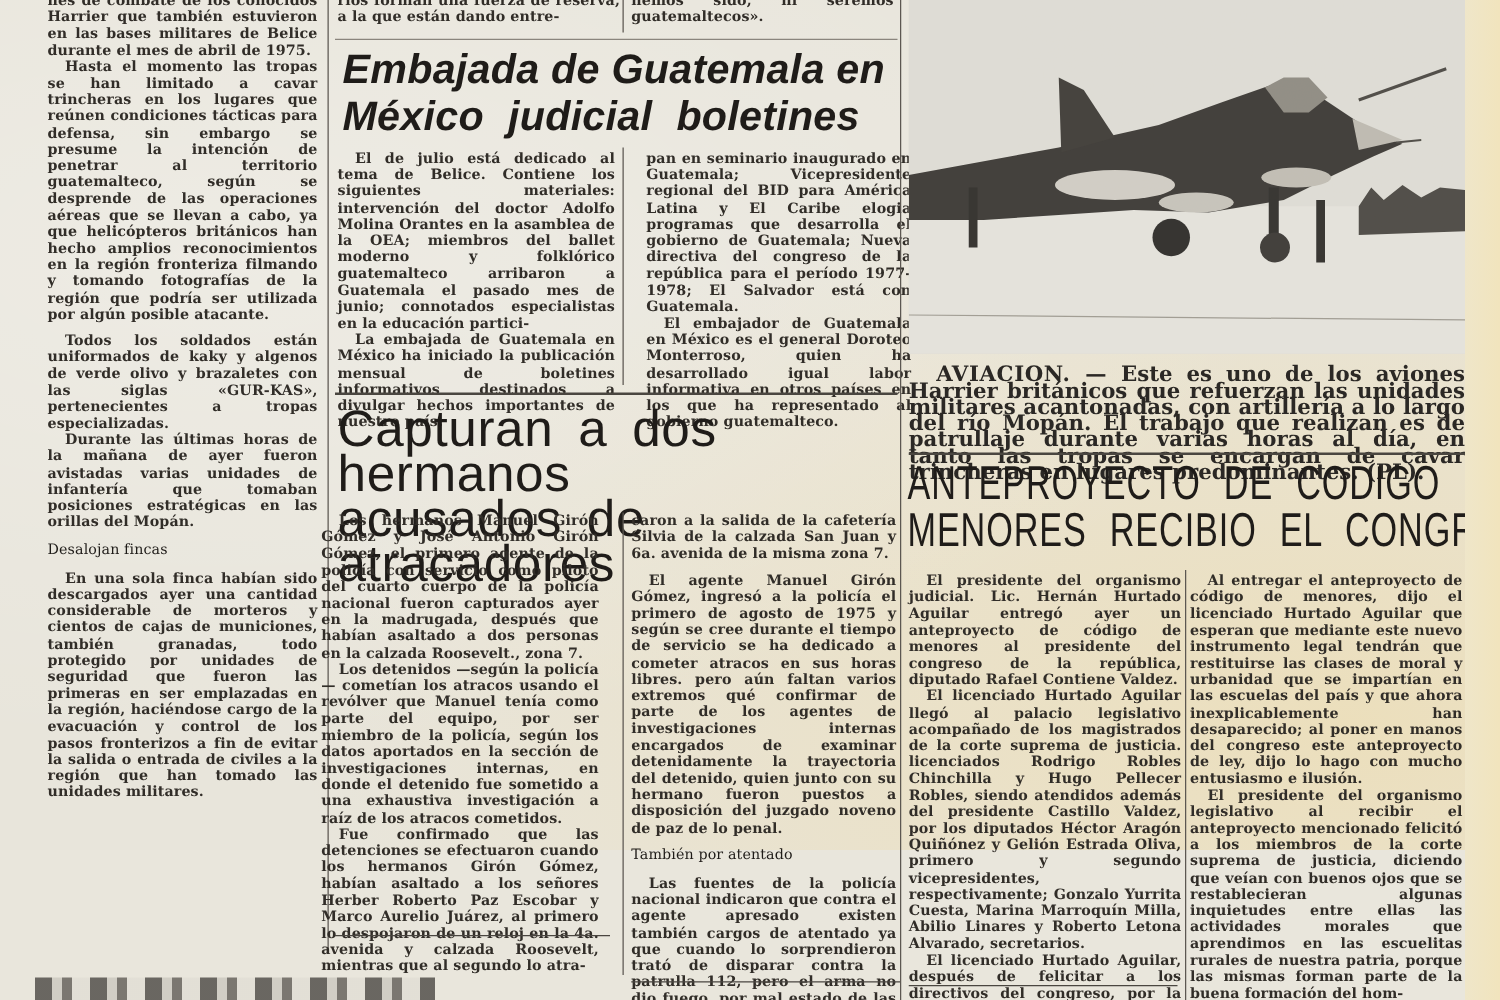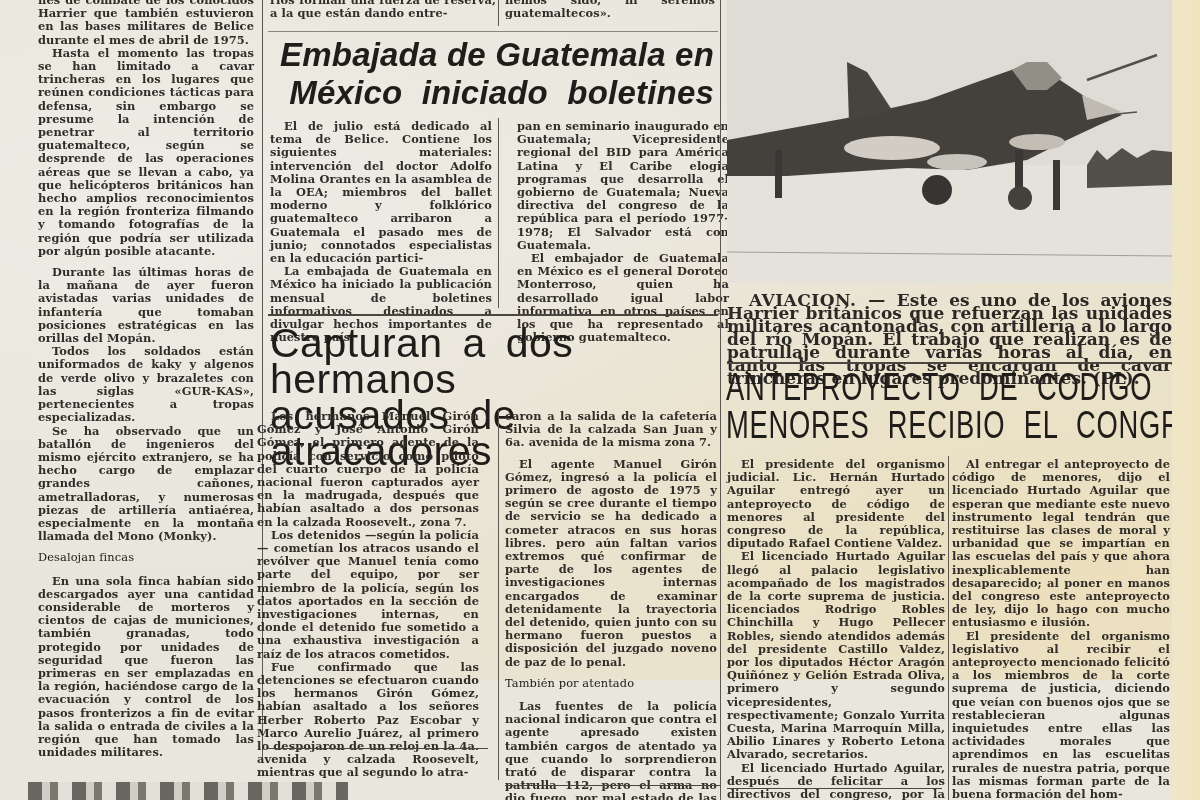--- a/index.html
+++ b/index.html
@@ -64,42 +64,41 @@
 </style>
 </head>
 <body>
 
 <div class="page">
 
   <div class="col" style="left:38px; top:-6px; width:216px;">
     <p class="noindent">nes de combate de los conocidos Harrier que también estuvieron en las bases militares de Belice durante el mes de abril de 1975.</p>
     <p>Hasta el momento las tropas se han limitado a cavar trincheras en los lugares que reúnen condiciones tácticas para defensa, sin embargo se presume la intención de penetrar al territorio guatemalteco, según se desprende de las operaciones aéreas que se llevan a cabo, ya que helicópteros británicos han hecho amplios reconocimientos en la región fronteriza filmando y tomando fotografías de la región que podría ser utilizada por algún posible atacante.</p>
     <div class="gap"></div>
+    <p>Todos los soldados están uniformados de kaky y algenos de verde olivo y brazaletes con las siglas «GUR-KAS», pertenecientes a tropas especializadas.</p>
     <p>Durante las últimas horas de la mañana de ayer fueron avistadas varias unidades de infantería que tomaban posiciones estratégicas en las orillas del Mopán.</p>
-    <p>Todos los soldados están uniformados de kaky y algenos de verde olivo y brazaletes con las siglas «GUR-KAS», pertenecientes a tropas especializadas.</p>
-    <p>Se ha observado que un batallón de ingenieros del mismo ejército extranjero, se ha hecho cargo de emplazar grandes cañones, ametralladoras, y numerosas piezas de artillería antiaérea, especialmente en la montaña llamada del Mono (Monky).</p>
     <p class="subhead">Desalojan fincas</p>
     <p>En una sola finca habían sido descargados ayer una cantidad considerable de morteros y cientos de cajas de municiones, también granadas, todo protegido por unidades de seguridad que fueron las primeras en ser emplazadas en la región, haciéndose cargo de la evacuación y control de los pasos fronterizos a fin de evitar la salida o entrada de civiles a la región que han tomado las unidades militares.</p>
 
   </div>
 
   <div class="vrule" style="left:262px; top:0; height:760px;"></div>
 
   <div class="col" style="left:270px; top:-6px; width:226px;">
     <p class="noindent">ríos forman una fuerza de reserva, a la que están dando entre-</p>
   </div>
   <div class="vrule" style="left:498px; top:0; height:26px;"></div>
   <div class="col" style="left:505px; top:-6px; width:210px;">
     <p class="noindent">hemos sido, ni seremos guatemaltecos».</p>
   </div>
   <div class="hrule" style="left:268px; top:31px; width:450px; height:1px; background:#8a857d;"></div>
 
-  <div class="headline-italic" style="left:274px; top:36px; width:440px;text-align:right;">
+  <div class="headline-italic" style="left:274px; top:36px; width:440px;">
     <div>Embajada de Guatemala en</div>
-    <div style="word-spacing:10px;">México iniciado boletines</div>
+    <div style="word-spacing:10px;">México judicial boletines</div>
   </div>
 
   <div class="col" style="left:270px; top:120px; width:222px;">
     <p>El de julio está dedicado al tema de Belice. Contiene los siguientes materiales: intervención del doctor Adolfo Molina Orantes en la asamblea de la OEA; miembros del ballet moderno y folklórico guatemalteco arribaron a Guatemala el pasado mes de junio; connotados especialistas en la educación partici-</p>
     <p>La embajada de Guatemala en México ha iniciado la publicación mensual de boletines informativos destinados a divulgar hechos importantes de nuestro país.</p>
   </div>
   <div class="vrule" style="left:498px; top:118px; height:190px;"></div>
   <div class="col" style="left:505px; top:120px; width:212px;margin-left:12px;">
     <p class="noindent">pan en seminario inaugurado en Guatemala; Vicepresidente regional del BID para América Latina y El Caribe elogia programas que desarrolla el gobierno de Guatemala; Nueva directiva del congreso de la república para el período 1977-1978; El Salvador está con Guatemala.</p>
     <p>El embajador de Guatemala en México es el general Doroteo Monterroso, quien ha desarrollado igual labor informativa en otros países en los que ha representado al gobierno guatemalteco.</p>

